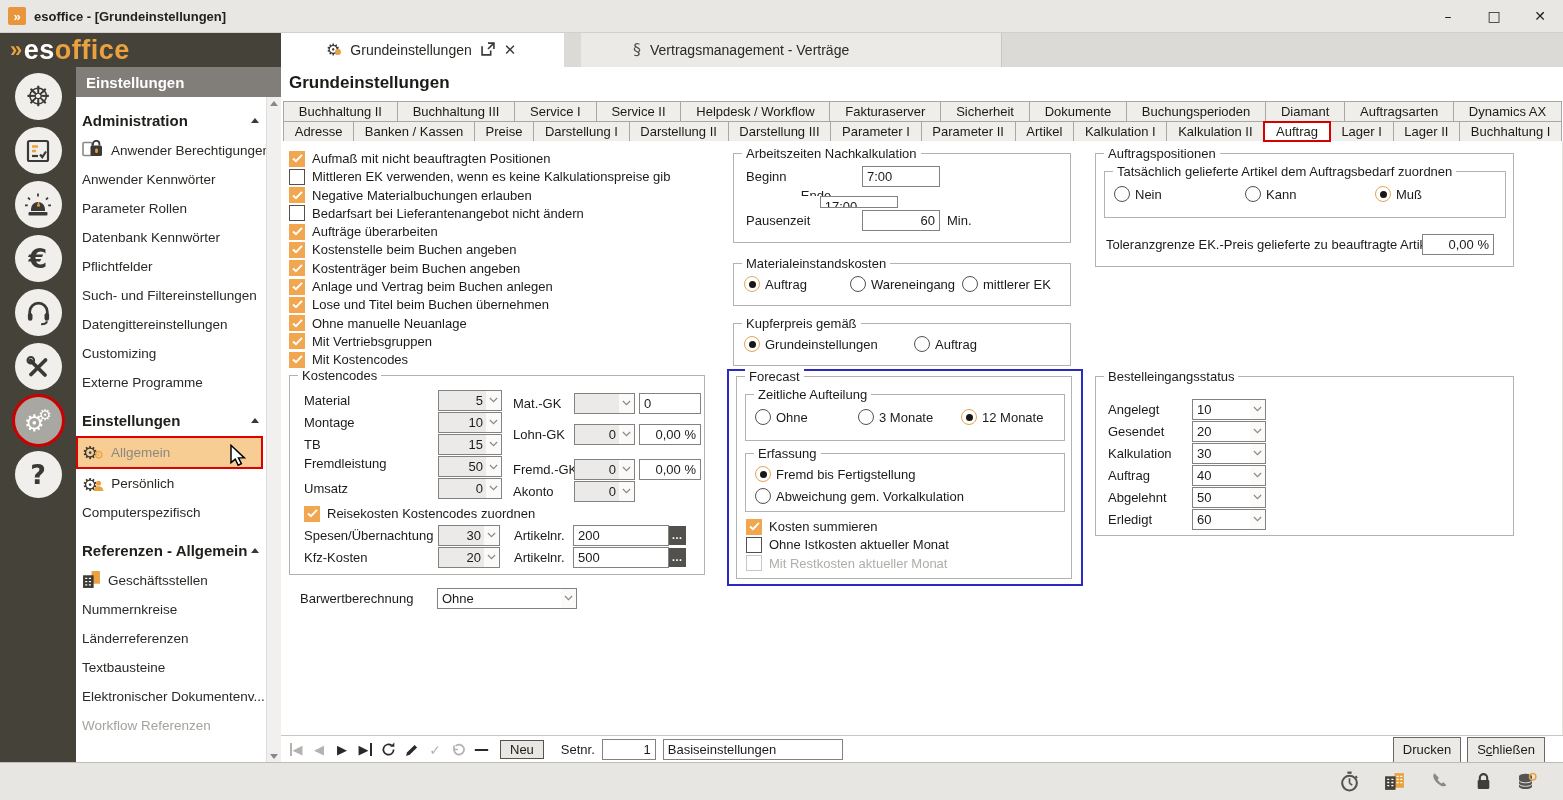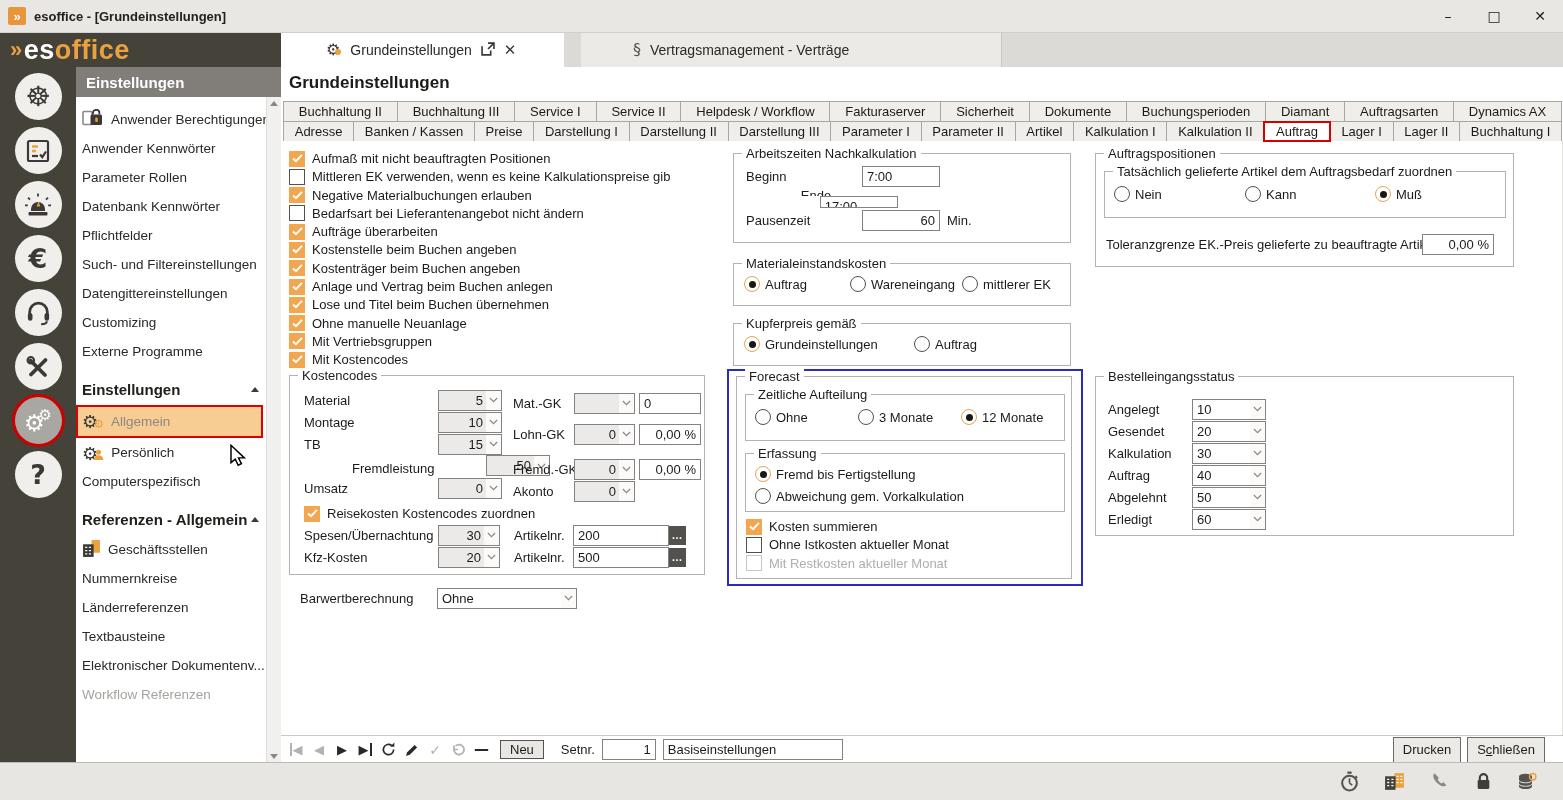--- a/index.html
+++ b/index.html
@@ -166,20 +166,24 @@
         </div>
         <div class="rail-btn">
           <span class="uni" style="font-size:27px;font-weight:bold">?</span>
         </div>
       </div>
     <div class="menu">
       <div class="menu-header">Einstellungen</div>
       <div class="menu-body">
         <div class="menu-list" id="menu-list">
             <div class="menu-section">
+              <div class="section-title">
+                <span>Administration</span>
+                <span class="tri-up"></span>
+              </div>
               <div class="menu-item">
                 <span><svg width="22" height="19" viewBox="0 0 22 19">
                     <rect x="1" y="2.5" width="9" height="13" rx="1" fill="none" stroke="#8b8985" stroke-width="1.6"></rect>
                     <path d="M11 5.5V4a3.2 3.2 0 0 1 6.4 0v1.5" fill="none" stroke="#3b3935" stroke-width="1.8"></path>
                     <rect x="8.5" y="5.5" width="11.5" height="10.5" rx="1.5" fill="#3b3935"></rect>
                     <rect x="13.2" y="8.5" width="2.6" height="4.5" rx="1.2" fill="#E9A23F"></rect>
                   </svg></span>
                 <span>Anwender Berechtigungen</span>
               </div>
               <div class="menu-item">
@@ -444,21 +448,21 @@
               <span class="frm-label" style="width: 134px;">TB</span>
               <span class="dd gray rightv" style="width: 62px;">
                 <span class="dd-val">15</span>
                 <span class="dd-btn">
                   <svg viewBox="0 0 10 6" width="9" height="6">
                     <path d="M1 0.8 L5 4.8 L9 0.8" fill="none" stroke="#8b8986" stroke-width="1.3"></path>
                   </svg>
                 </span>
               </span>
             </div>
-            <div style="display: flex; align-items: flex-end; height: 20px; margin-bottom: 2px; margin-left: 48px;">
+            <div style="display: flex; align-items: flex-start; height: 20px; margin-bottom: 2px;">
               <span class="frm-label" style="width: 134px;">Fremdleistung</span>
               <span class="dd gray rightv" style="width: 62px;">
                 <span class="dd-val">50</span>
                 <span class="dd-btn">
                   <svg viewBox="0 0 10 6" width="9" height="6">
                     <path d="M1 0.8 L5 4.8 L9 0.8" fill="none" stroke="#8b8986" stroke-width="1.3"></path>
                   </svg>
                 </span>
               </span>
             </div>

